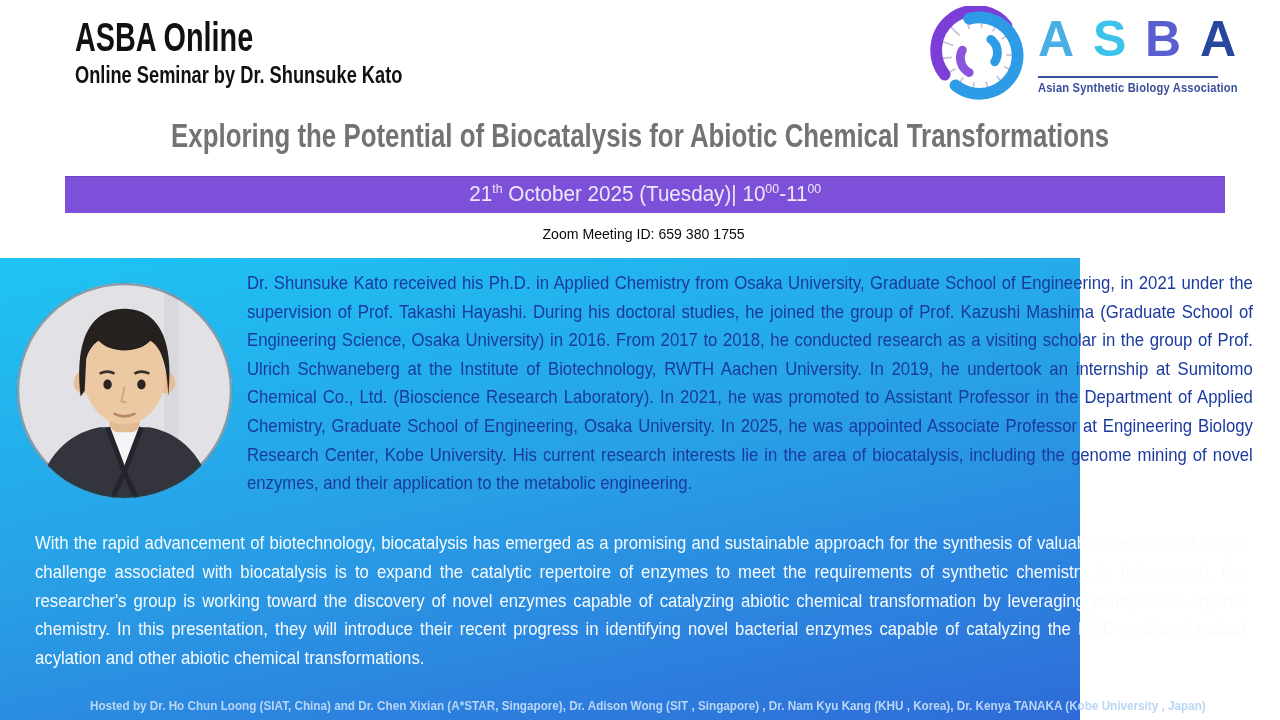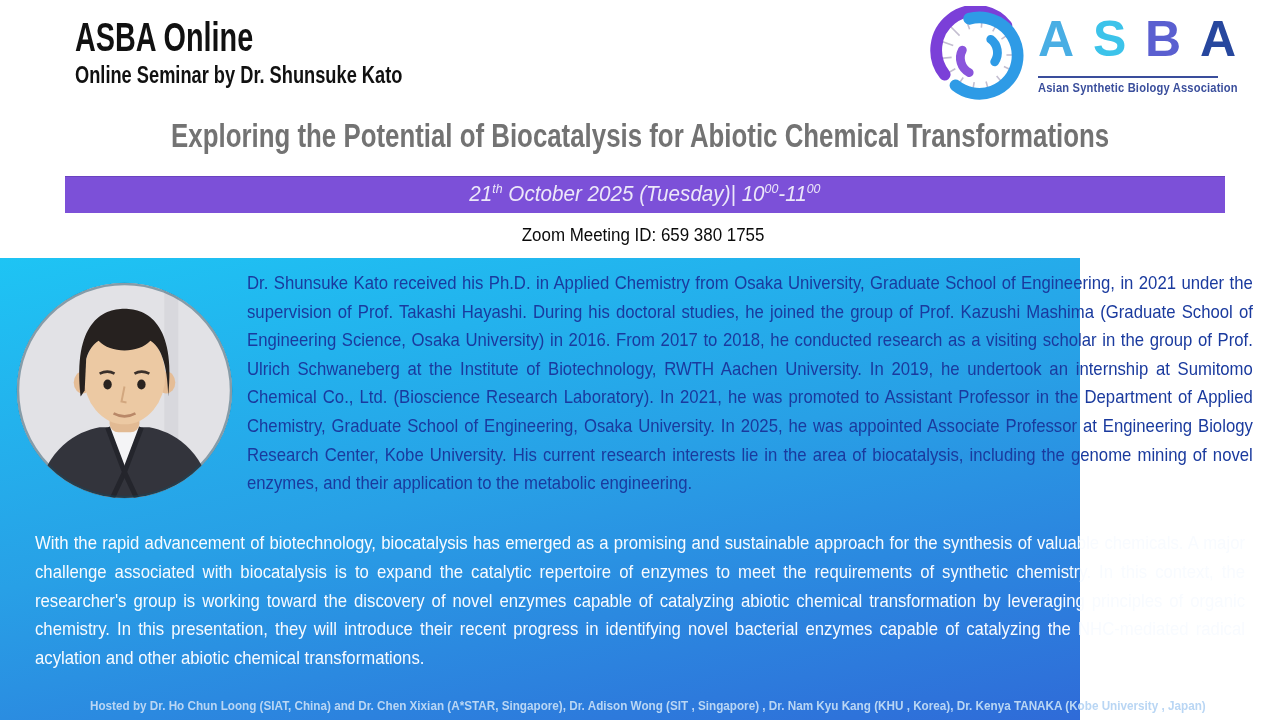--- a/index.html
+++ b/index.html
@@ -37,32 +37,31 @@
     position:absolute; left:0; top:116px; width:1280px; text-align:center;
     font-size:34px; font-weight:bold; color:#737373; white-space:nowrap;
   }
   .sem-title > span { display:inline-block; transform:scaleX(0.76); transform-origin:center; }
 
   
   .banner {
     position:absolute; left:65px; top:176px; width:1160px; height:37px;
     background:#7c50d8; text-align:center; line-height:36px;
     box-shadow:0 1px 0 #6a42c0 inset;
-    font-style:italic;
   }
   .banner-text {
     display:inline-block; transform:scaleX(0.96); transform-origin:center;
     font-size:21.5px; color:#ece7f9; white-space:nowrap;
   }
   .banner-text sup { font-size:0.6em; vertical-align:super; line-height:0; }
 
   
   .meeting {
     position:absolute; left:0; top:225px; width:1280px; text-align:center;
-    font-size:18px; color:#0a0a0a; white-space:nowrap;padding-left:7px;
+    font-size:15px; color:#0a0a0a; white-space:nowrap;padding-left:7px;
   }
   .meeting > span { display:inline-block; transform:scaleX(0.94); transform-origin:center; }
 
   
   .bluezone {
     position:absolute; left:0; top:258px; width:1080px; height:462px;
     background:linear-gradient(168deg, #1ec4f4 0%, #28a0e6 48%, #2f6bd8 100%);
   }
 
   

